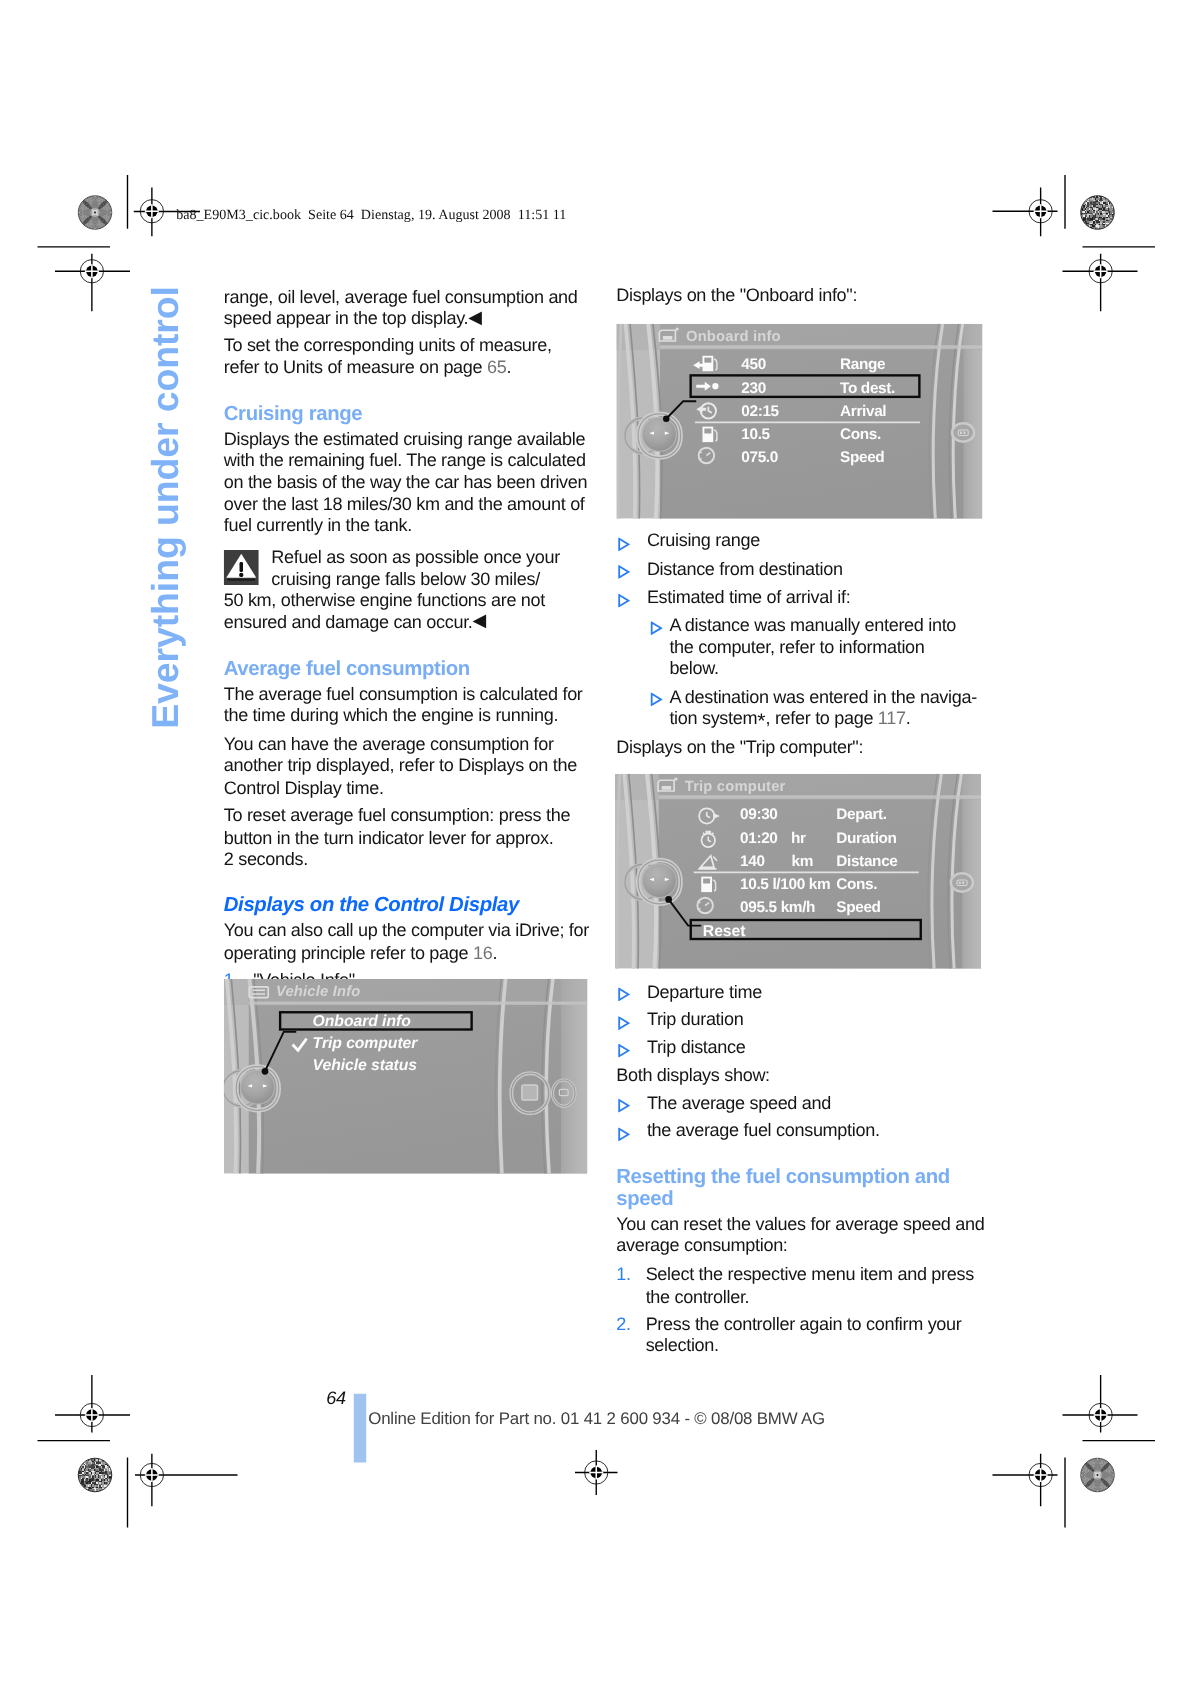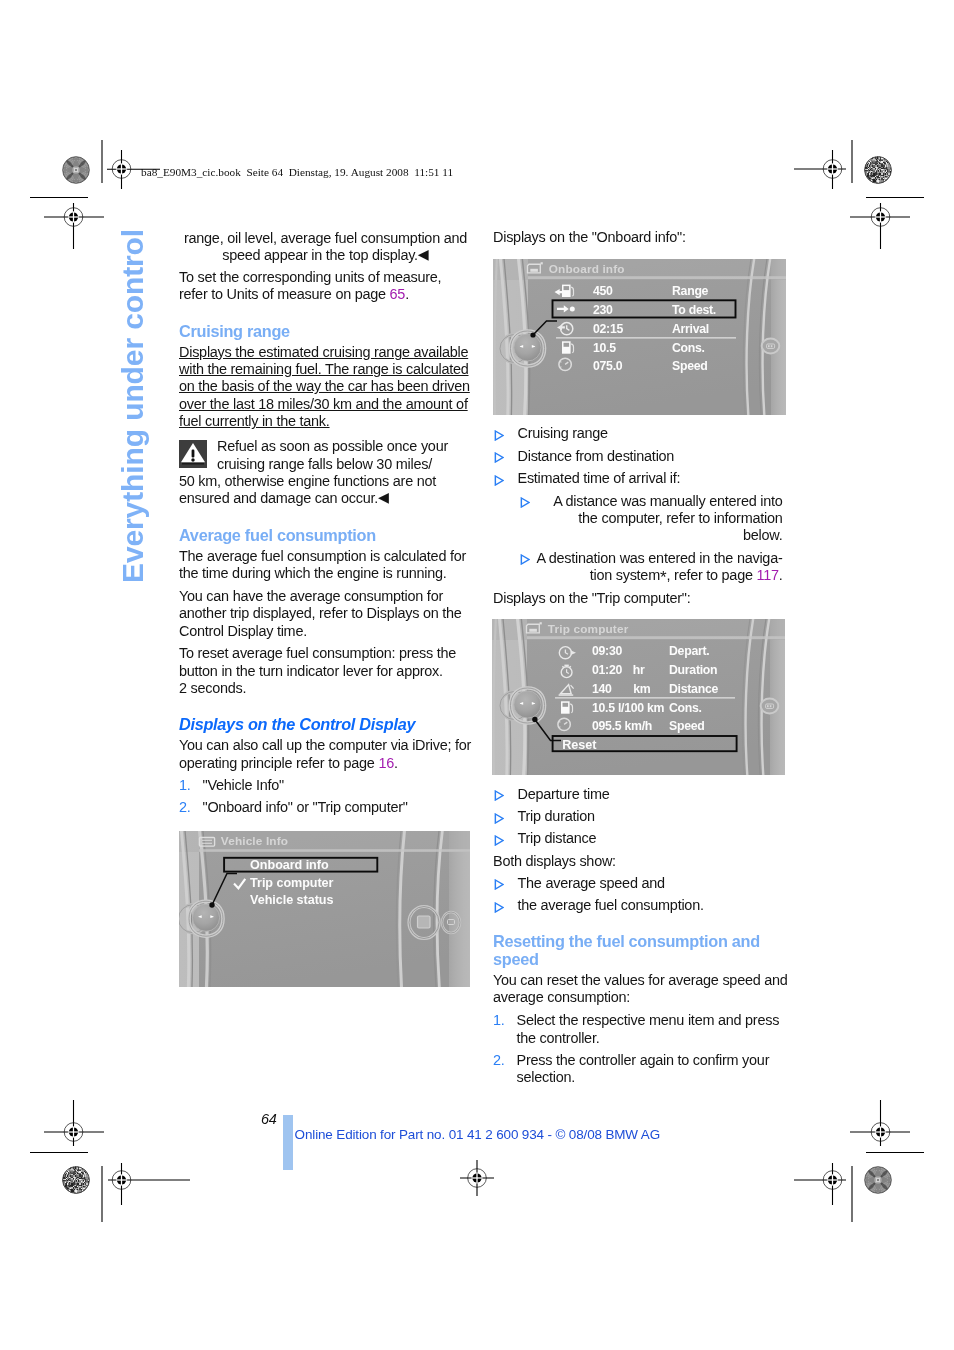--- a/index.html
+++ b/index.html
@@ -14,46 +14,46 @@
 
   
   .sidetab{position:absolute;color:#7FB2F7;font-weight:bold;font-size:30px;line-height:30px;
            letter-spacing:-0.11px;transform-origin:0 0;white-space:nowrap;}
 
   
   .col{position:absolute;font-size:14.45px;letter-spacing:-0.25px;line-height:17.4px;color:#151515;}
   .p{margin:0 0 5.3px 0;}
   .h2{color:#79AEF5;font-weight:bold;font-size:16.3px;letter-spacing:-0.29px;line-height:17.7px;margin:18.7px 0 3.4px 0;}
   .h2b{color:#0B69FB;font-weight:bold;font-size:16.3px;letter-spacing:-0.29px;line-height:17.7px;margin:18.7px 0 3.4px 0;font-style:italic;}
-  .lnk{color:#a21caf;}
+  .lnk{color:#737373;}
   .end{font-size:14.2px;letter-spacing:0;position:relative;top:-1.6px;}
 
   .note{position:relative;margin:7.6px 0 4.2px 0;}
   .noteicon{float:left;width:28px;height:28px;margin:1.8px 10px 0 0;}
   .notetext{overflow:visible;}
 
   ul.bl{list-style:none;margin:0;padding:0;}
   ul.bl li{position:relative;padding-left:24.5px;margin:0 0 5.0px 0;}
   ul.bl li .tri{position:absolute;left:1px;top:4.6px;}
   ul.bl2{list-style:none;margin:0;padding:0 5.5px 0 25.5px;}
-  ul.bl2 li{position:relative;padding-left:17px;margin:0 0 5.0px 0;text-align:right;}
+  ul.bl2 li{position:relative;padding-left:17px;margin:0 0 5.0px 0;}
   ul.bl2 li .tri{position:absolute;left:1px;top:4.6px;}
 
   ol.nl{list-style:none;margin:0;padding:0;}
   ol.nl li{position:relative;padding-left:23.5px;margin:0 0 4.6px 0;}
   ol.nl li .num{position:absolute;left:0;top:0;color:#2A7FF5;}
 
   .capt{margin:0 0 4.5px 0;}
   .tri{width:10px;height:11px;display:block;}
   .star{font-size:17px;line-height:0;position:relative;top:2.5px;letter-spacing:0;}
 
   
   .pgnum{position:absolute;font-size:14.45px;letter-spacing:-0.25px;color:#111;}
   .pgbar{position:absolute;background:#9FC4F0;}
-  .foot{position:absolute;font-size:13.48px;letter-spacing:-0.14px;color:#1d4ed8;}
+  .foot{position:absolute;font-size:13.48px;letter-spacing:-0.14px;color:#404040;}
 
   
   .shot{position:absolute;overflow:hidden;}
   .shot svg{display:block;}
   .scr-title{font-family:"Liberation Sans",sans-serif;font-size:11.8px;fill:#d6d6d6;letter-spacing:0.15px;font-weight:bold;}
   .scr-val{font-family:"Liberation Sans",sans-serif;font-size:12.3px;letter-spacing:-0.28px;fill:#fcfcfc;font-weight:bold;}
   .scr-lab{font-family:"Liberation Sans",sans-serif;font-size:12.3px;letter-spacing:-0.28px;fill:#fcfcfc;font-weight:bold;}
   .scr-menu{font-family:"Liberation Sans",sans-serif;font-size:12.6px;letter-spacing:-0.05px;fill:#fcfcfc;font-weight:bold;}
 </style>
 </head>
@@ -720,26 +720,26 @@
       <use href="#startarget" x="878" y="1180"></use>
     </g>
   </svg>
 
   <div class="bookline" style="left:141px;top:166px;">ba8_E90M3_cic.book  Seite 64  Dienstag, 19. August 2008  11:51 11</div>
 
   <div class="sidetab" style="left:118px;top:583px;transform:rotate(-90deg);">Everything under control</div>
 
   <div class="col" id="leftcol" style="left:179px;top:230px;width:293px;">
 
-    <p class="p" style="margin-bottom:4.2px;text-align:center;"><span>range, oil level, average fuel consumption and speed appear in the top display.</span><span class="end">◀</span></p>
+    <p class="p" style="margin-bottom:4.2px;"><span>range, oil level, average fuel consumption and speed appear in the top display.</span><span class="end">◀</span></p>
 
     <p class="p" style="margin-bottom:4.2px;"><span>To set the corresponding units of measure, refer to Units of measure on page </span><span class="lnk">65</span><span>.</span></p>
 
     <h2 class="h2">Cruising range</h2>
-    <p class="p" style="margin-bottom:4.2px;text-decoration:underline;">Displays the estimated cruising range available with the remaining fuel. The range is calculated on the basis of the way the car has been driven over the last 18 miles/30 km and the amount of fuel currently in the tank.</p>
+    <p class="p" style="margin-bottom:4.2px;">Displays the estimated cruising range available with the remaining fuel. The range is calculated on the basis of the way the car has been driven over the last 18 miles/30 km and the amount of fuel currently in the tank.</p>
 
     <div class="note">
       <svg class="noteicon" viewBox="0 0 28 28">
         <rect x="0" y="0" width="28" height="28" fill="#3d3d3d"></rect>
         <path d="M14 3.0 L26.0 22.2 L2.0 22.2 Z" fill="#ffffff"></path>
         <rect x="12.6" y="9.6" width="2.8" height="8.0" fill="#111" rx="1.1"></rect>
         <circle cx="14" cy="19.9" r="1.75" fill="#111"></circle>
         <rect x="3.0" y="23.0" width="22.0" height="1.5" fill="#1a1a1a"></rect>
       </svg>
       <div class="notetext"><span>Refuel as soon as possible once your cruising range falls below 30 miles/<br>50 km, otherwise engine functions are not ensured and damage can occur.</span><span class="end">◀</span></div>
@@ -1046,21 +1046,21 @@
       </g>
     </g>
     <defs>
           <clipPath id="clipB">
             <rect x="0" y="0" width="293" height="156"></rect>
           </clipPath>
         </defs>
   </svg>
   </div>
 
-  <div class="shot" style="left:179px;top:831px;width:291px;height:156px;">
+  <div class="shot" style="left:179px;top:783px;width:291px;height:156px;font-style:italic;">
   <svg width="291" height="156" viewBox="0 0 291 156">
     <g clip-path="url(#clipC)">
       <rect x="0" y="0" width="291" height="156" fill="url(#bezelL)"></rect>
       <rect x="20" y="0" width="250" height="156" fill="url(#scrg)"></rect>
       <rect x="270" y="0" width="21" height="156" fill="url(#bezelR)"></rect>
       <rect x="0" y="0" width="291" height="21" fill="#ababab" opacity="0.45"></rect>
       <path d="M2 -5 C 6 40, 12 100, 9 165" stroke="#cfcfcf" stroke-width="3" fill="none"></path>
       <path d="M5.6 -5 C 9.6 40, 15.6 100, 12.6 165" stroke="#8d8d8d" stroke-width="1.3" fill="none"></path>
       <path d="M20 -5 C 25 40, 31 100, 27 165" stroke="#cbcbcb" stroke-width="3.2" fill="none"></path>
       <path d="M23.4 -5 C 28.4 40, 34.4 100, 30.4 165" stroke="#909090" stroke-width="1.3" fill="none"></path>

